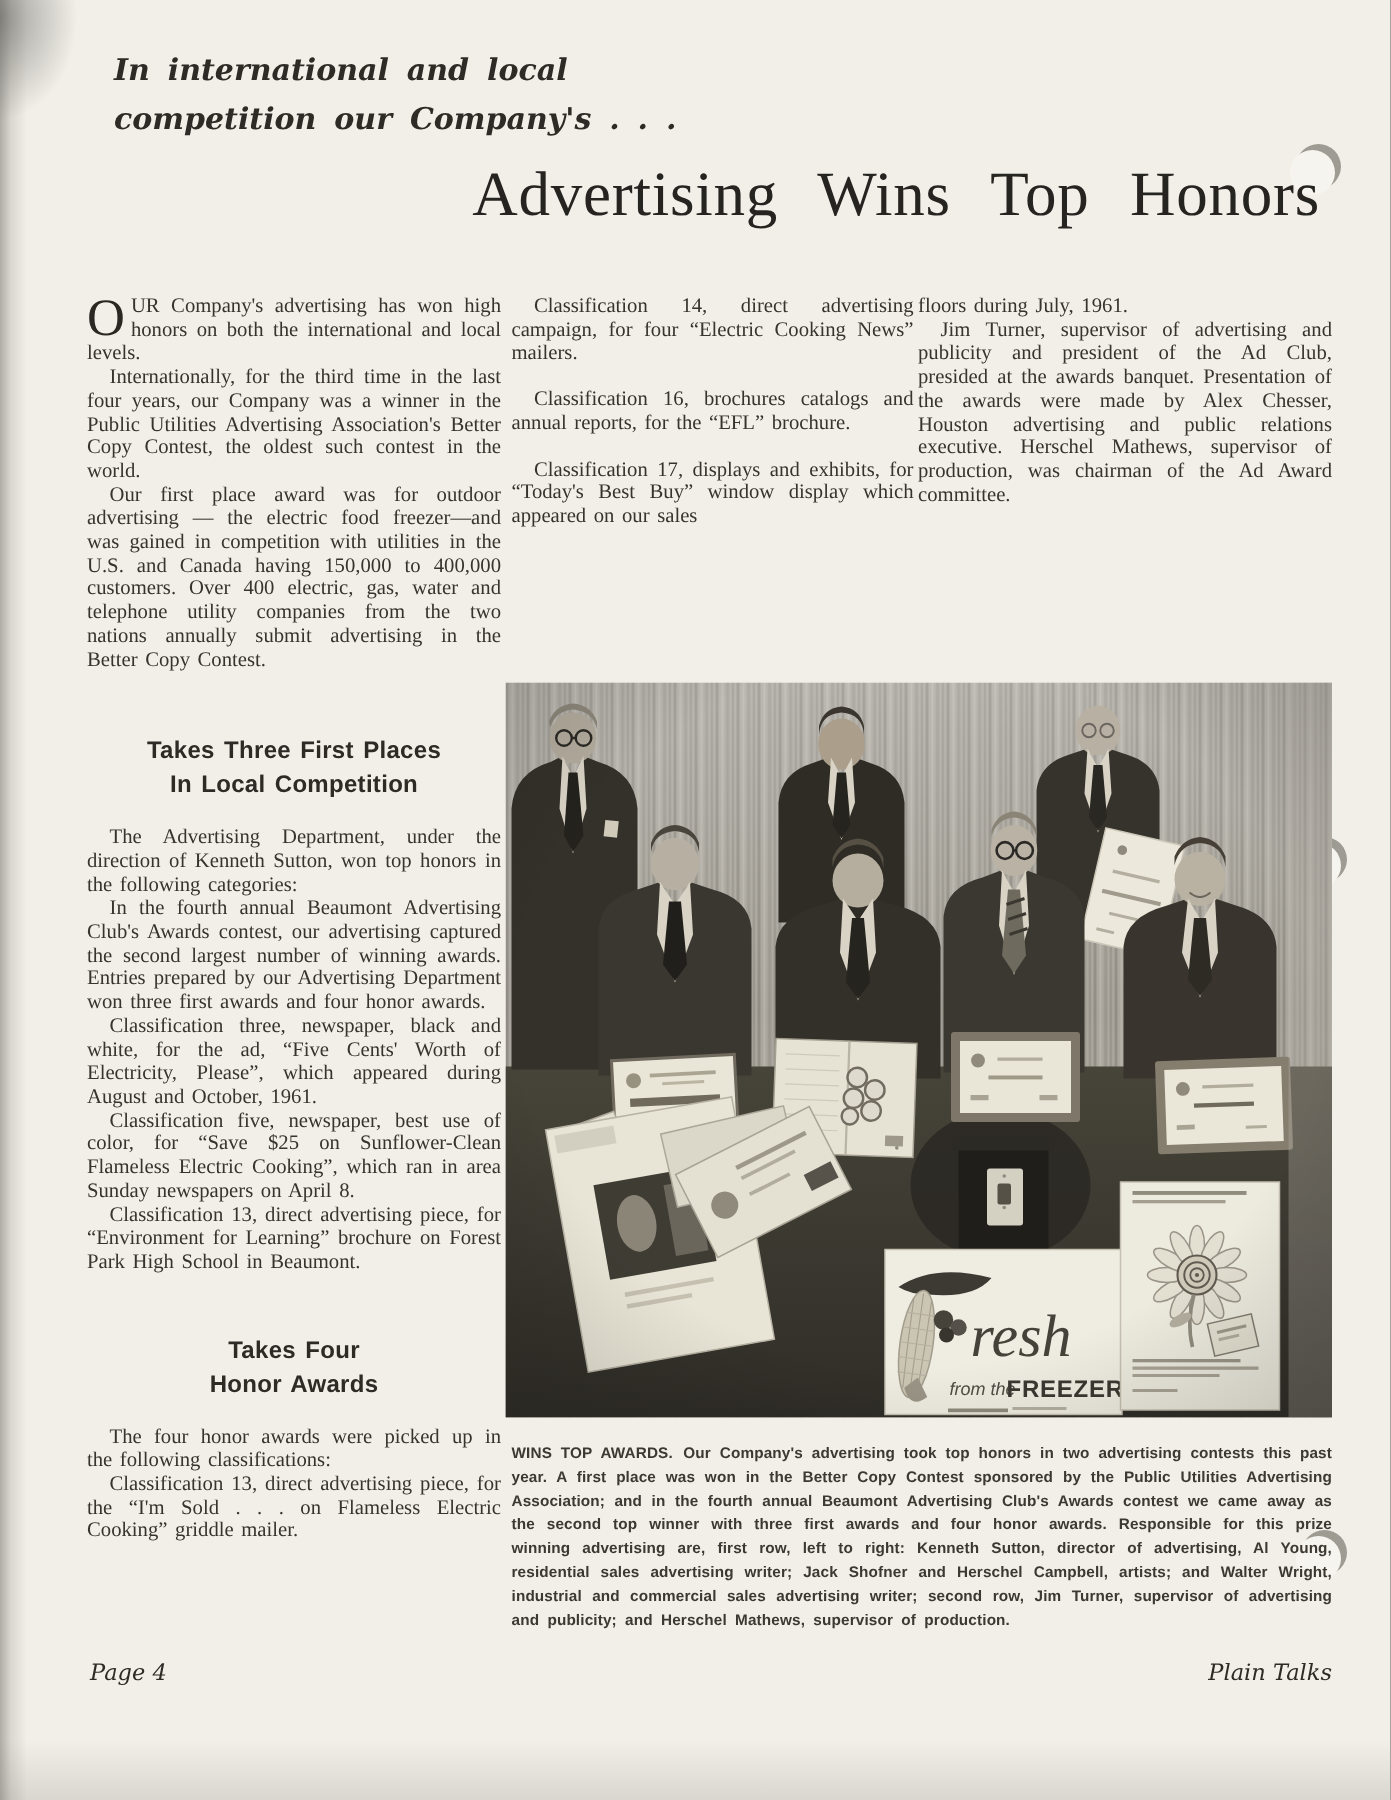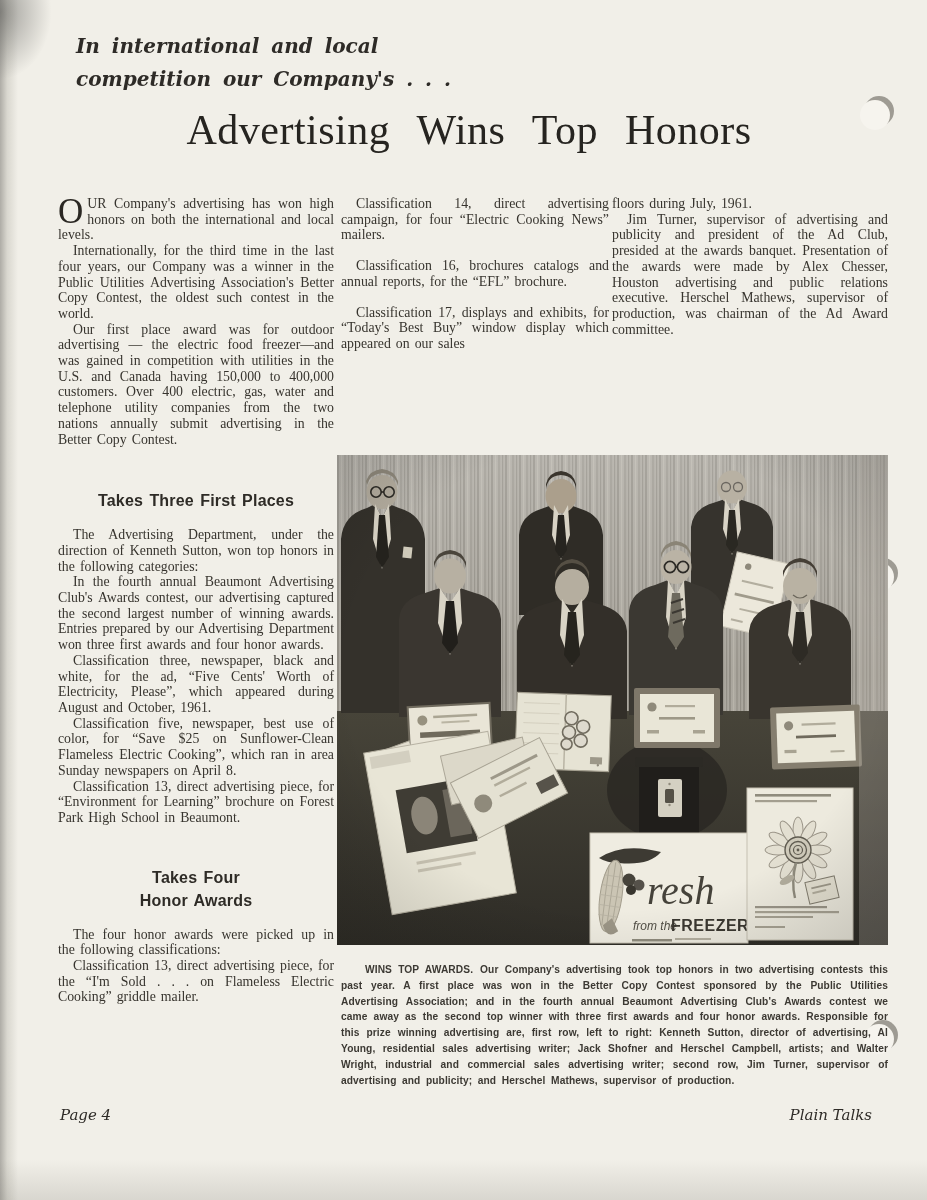--- a/index.html
+++ b/index.html
@@ -12,21 +12,21 @@
     background:radial-gradient(ellipse at 0% 15%,rgba(88,88,85,.55),rgba(88,88,85,0) 70%);}
   .bottom-shade{position:absolute;left:0;right:0;bottom:0;height:40px;
     background:linear-gradient(to bottom,rgba(118,116,108,0),rgba(118,116,108,.20));}
   .punch{position:absolute;width:30px;height:30px;}
   .punch .ring{position:absolute;inset:0;border-radius:50%;background:#9e9b93;}
   .punch .fill{position:absolute;left:-4px;top:4px;width:30px;height:30px;border-radius:50%;background:#f6f4ee;}
   .punch.p1{left:864px;top:96px;} .punch.p2{left:868px;top:558px;} .punch.p3{left:868px;top:1020px;}
   
   .kicker{position:absolute;left:76px;top:30px;font-family:"DejaVu Serif",serif;font-style:italic;
     font-weight:bold;font-size:20px;line-height:33px;word-spacing:5px;color:#2e2b27;}
-  .headline{position:absolute;left:58px;top:106px;width:822px;margin:0;text-align:center;
+  .headline{position:absolute;left:58px;top:106px;width:822px;margin:0;text-align:right;
     font-family:"Liberation Serif",serif;font-weight:normal;font-size:42px;
     word-spacing:16px;letter-spacing:.5px;color:#262420;}
   
   .col{position:absolute;top:196px;font-size:13.8px;line-height:15.7px;text-align:justify;
     word-spacing:1.6px;color:#37342e;}
   .col1{left:58px;width:276px;}
   .col2{left:341px;width:268px;}
   .col3{left:612px;width:276px;}
   .col p{margin:0;text-indent:15px;}
   .col p.noindent{text-indent:0;}
@@ -36,25 +36,25 @@
     text-align:center;text-indent:0;letter-spacing:.2px;color:#2e2b26;}
   .subhead div{text-indent:0;}
   .subhead.s1{margin:42px 0 15px;}
   .subhead.s2{margin:40px 0 15px;}
   
   .photo{position:absolute;left:337px;top:455px;width:551px;height:490px;}
   .photo svg{display:block;width:100%;height:100%;}
   .caption{position:absolute;left:341px;top:962px;width:547px;font-family:"Liberation Sans",sans-serif;
     font-weight:bold;font-size:10.2px;line-height:15.8px;text-align:justify;word-spacing:2.6px;
     letter-spacing:.1px;color:#3c3933;}
-  .caption .lead{padding-right:7px;margin-left:24px;}
+  .caption .lead{padding-right:7px;}
   
   .footer{position:absolute;font-family:"DejaVu Serif",serif;font-style:italic;font-weight:normal;
     font-size:15px;color:#2e2b27;top:1106px;}
-  .footer.left{left:60px;} .footer.right{right:55px;}
+  .footer.left{left:60px;} .footer.right{right:39px;}
 </style>
 </head>
 <body>
 
 <div class="page">
 
   <div class="edge-left"></div>
   <div class="corner-smudge"></div>
   <div class="bottom-shade"></div>
 
@@ -77,20 +77,21 @@
   </div>
 
   <h1 class="headline">Advertising Wins Top Honors</h1>
 
   <div class="col col1">
     <p class="noindent"><span class="dropcap">O</span><span>UR Company's advertising has won high honors on both the international and local levels.</span></p>
     <p>Internationally, for the third time in the last four years, our Company was a winner in the Public Utilities Advertising Association's Better Copy Contest, the oldest such contest in the world.</p>
     <p>Our first place award was for outdoor advertising — the electric food freezer—and was gained in competition with utilities in the U.S. and Canada having 150,000 to 400,000 customers. Over 400 electric, gas, water and telephone utility companies from the two nations annually submit advertising in the Better Copy Contest.</p>
     <div class="subhead s1">
       <div>Takes Three First Places</div>
+      <div>In Local Competition</div>
     </div>
     <p>The Advertising Department, under the direction of Kenneth Sutton, won top honors in the following categories:</p>
     <p>In the fourth annual Beaumont Advertising Club's Awards contest, our advertising captured the second largest number of winning awards. Entries prepared by our Advertising Department won three first awards and four honor awards.</p>
     <p>Classification three, newspaper, black and white, for the ad, “Five Cents' Worth of Electricity, Please”, which appeared during August and October, 1961.</p>
     <p>Classification five, newspaper, best use of color, for “Save $25 on Sunflower-Clean Flameless Electric Cooking”, which ran in area Sunday newspapers on April 8.</p>
     <p>Classification 13, direct advertising piece, for “Environment for Learning” brochure on Forest Park High School in Beaumont.</p>
     <div class="subhead s2">
       <div>Takes Four</div>
       <div>Honor Awards</div>
     </div>

